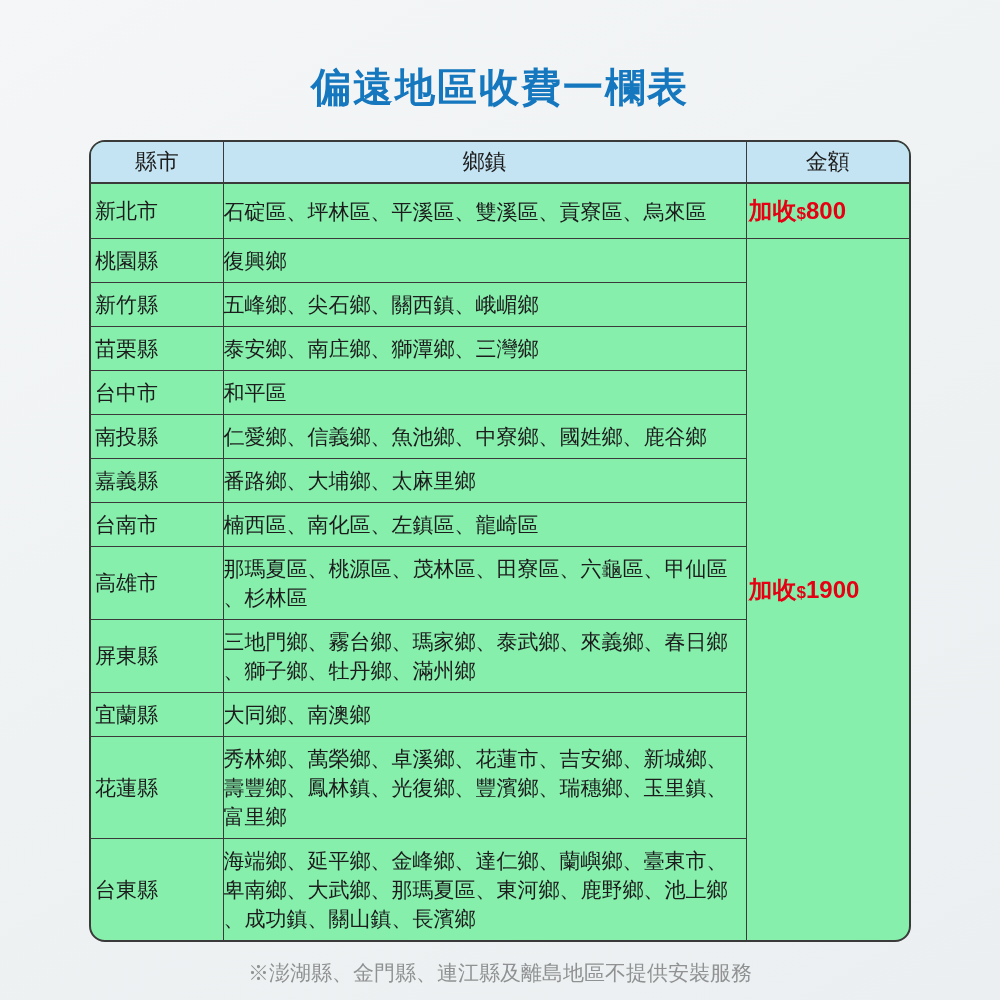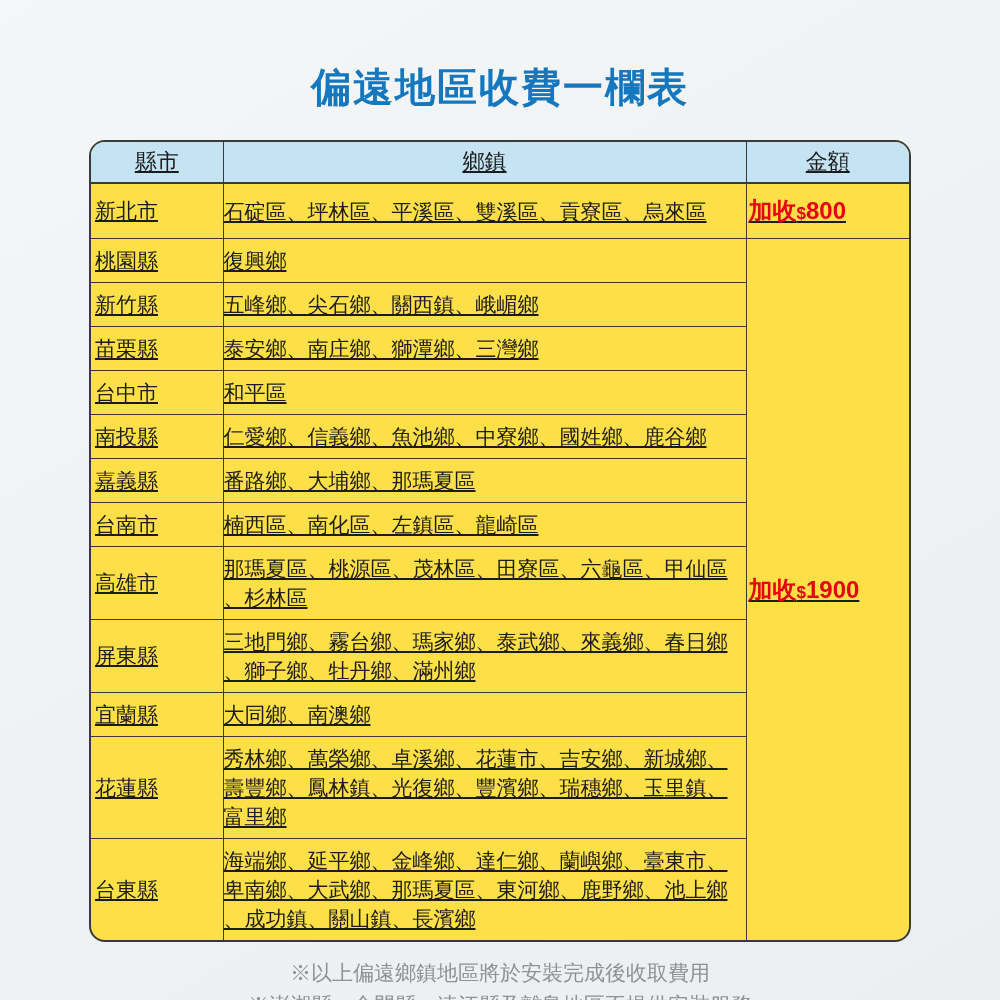--- a/index.html
+++ b/index.html
@@ -23,23 +23,22 @@
     letter-spacing: 2px;
     color: #1577be;
   }
 
   .table-wrap {
     width: 822px;
     margin: 25px auto 0 auto;
     border: 2px solid #3a3a3a;
     border-radius: 16px;
     overflow: hidden;
-    background: #fde047;
+    background: #86efac;
     box-sizing: border-box;
-    text-decoration: underline;
   }
 
   table {
     width: 100%;
     border-collapse: collapse;
     table-layout: fixed;
     font-size: 21px;
   }
   col.c-county { width: 132px; }
   col.c-town   { width: 523px; }
@@ -134,21 +133,21 @@
         <tr>
           <td class="county">台中市</td>
           <td class="towns">和平區</td>
         </tr>
         <tr>
           <td class="county">南投縣</td>
           <td class="towns">仁愛鄉、信義鄉、魚池鄉、中寮鄉、國姓鄉、鹿谷鄉</td>
         </tr>
         <tr>
           <td class="county">嘉義縣</td>
-          <td class="towns">番路鄉、大埔鄉、那瑪夏區</td>
+          <td class="towns">番路鄉、大埔鄉、太麻里鄉</td>
         </tr>
         <tr>
           <td class="county">台南市</td>
           <td class="towns">楠西區、南化區、左鎮區、龍崎區</td>
         </tr>
         <tr>
           <td class="county">高雄市</td>
           <td class="towns">那瑪夏區、桃源區、茂林區、田寮區、六龜區、甲仙區、杉林區</td>
         </tr>
         <tr>
@@ -165,17 +164,16 @@
         </tr>
         <tr>
           <td class="county">台東縣</td>
           <td class="towns">海端鄉、延平鄉、金峰鄉、達仁鄉、蘭嶼鄉、臺東市、卑南鄉、大武鄉、那瑪夏區、東河鄉、鹿野鄉、池上鄉、成功鎮、關山鎮、長濱鄉</td>
         </tr>
       </tbody>
     </table>
   </div>
 
   <div class="notes">
-    <p>※以上偏遠鄉鎮地區將於安裝完成後收取費用</p>
     <p>※澎湖縣、金門縣、連江縣及離島地區不提供安裝服務</p>
   </div>
 
 </div>
 
 </body></html>

